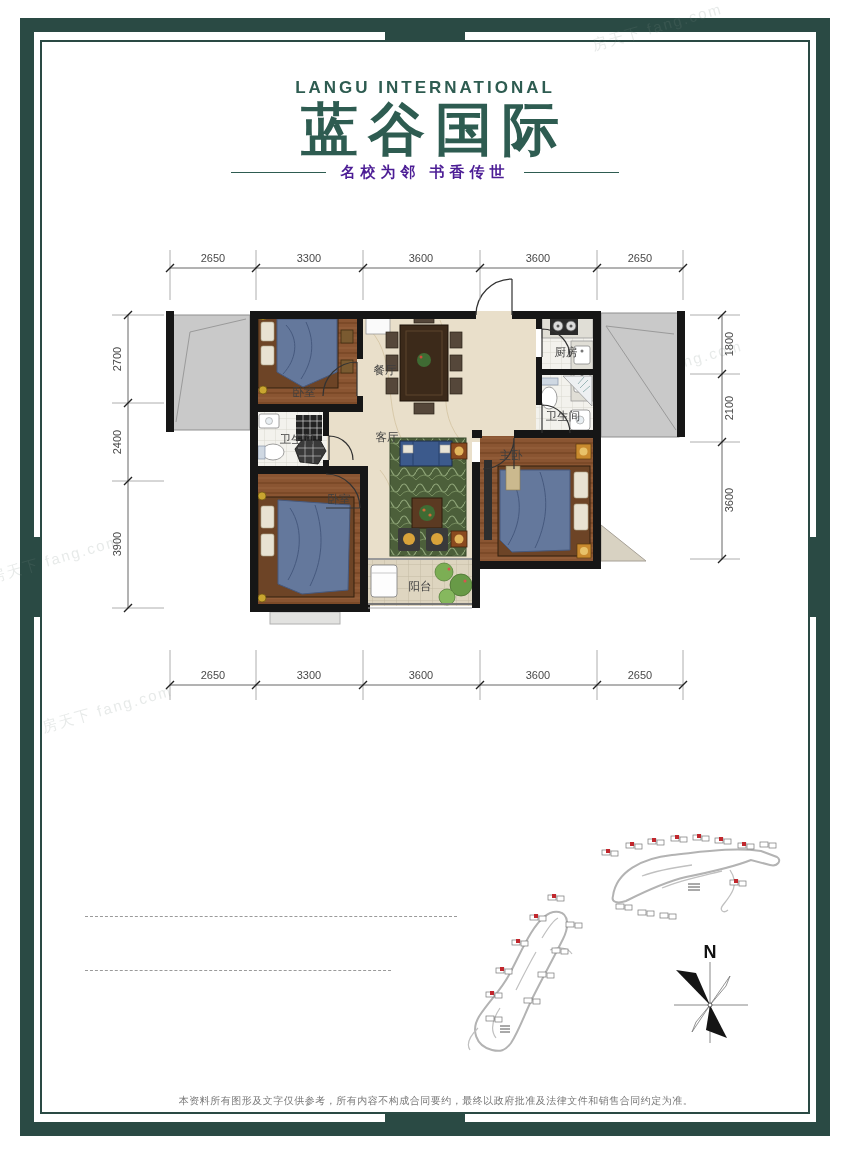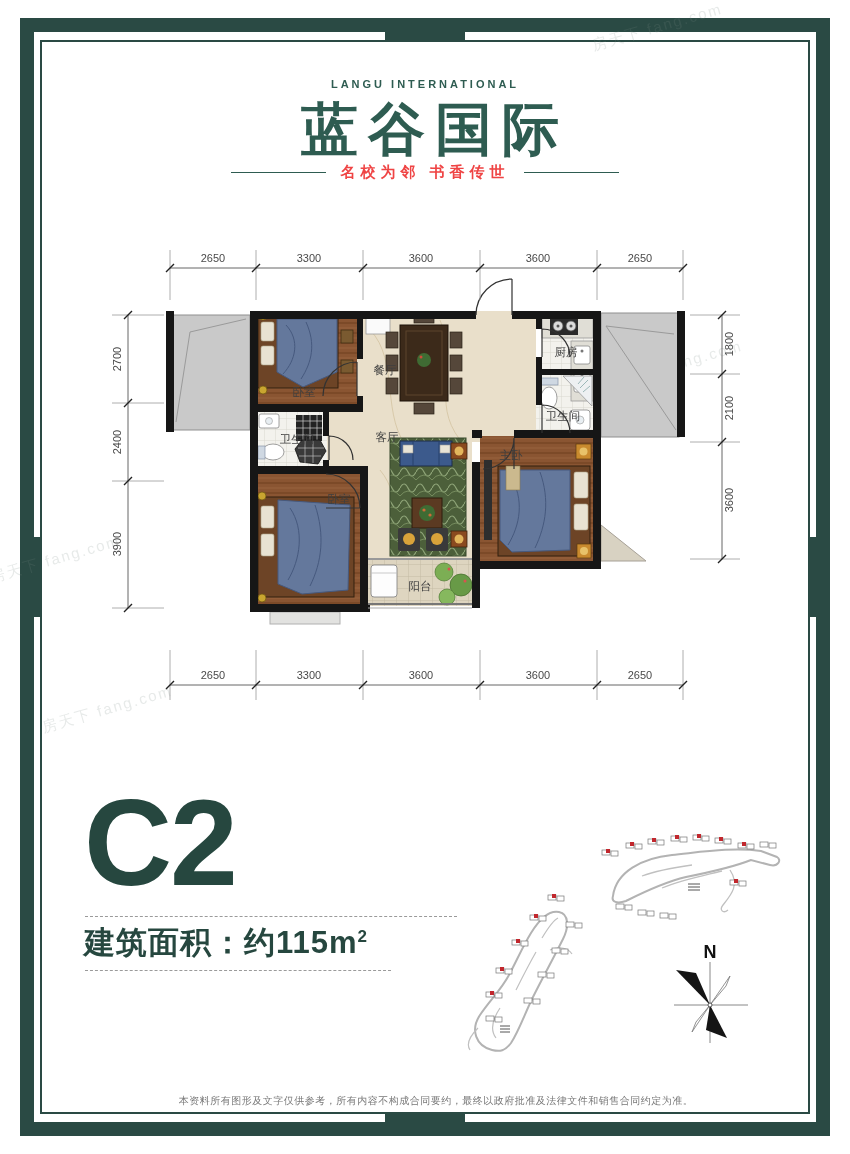--- a/index.html
+++ b/index.html
@@ -13,25 +13,25 @@
   .frame-tab{position:absolute;background:#2a4a44;pointer-events:none;}
   .tab-top{left:385px;top:31px;width:80px;height:11px;}
   .tab-bottom{left:385px;top:1112px;width:80px;height:11px;}
   .tab-left{left:31px;top:537px;width:11px;height:80px;}
   .tab-right{right:31px;top:537px;width:11px;height:80px;}
   
   .wm{position:absolute;color:rgba(120,140,135,.18);font-size:15px;letter-spacing:2px;
       transform:rotate(-16deg);white-space:nowrap;pointer-events:none;}
   
   .brand-en{position:absolute;top:78px;left:0;width:100%;text-align:center;
-            color:#2e5c51;font-size:11px;font-weight:bold;letter-spacing:3px;}
+            color:#2e5c51;font-size:17px;font-weight:bold;letter-spacing:3px;}
   .brand-zh{position:absolute;top:92px;left:10px;width:100%;text-align:center;
             color:#2e5c51;font-size:57px;font-weight:900;letter-spacing:10px;}
   .tagline{position:absolute;top:163px;left:0;width:100%;display:flex;
-           align-items:center;justify-content:center;gap:14px;color:#ef4444;}
+           align-items:center;justify-content:center;gap:14px;color:#4c1d95;}
   .tagline .rule{width:95px;height:1px;background:#2e5c51;}
   .tagline .txt{font-size:15px;font-weight:bold;letter-spacing:5px;}
   
   .plan-svg{position:absolute;left:100px;top:225px;width:670px;height:480px;}
   .site-svg{position:absolute;left:430px;top:800px;width:370px;height:270px;}
   
   .unit-name{position:absolute;left:84px;top:776px;font-size:122px;line-height:1.1;
              font-weight:bold;color:#26473f;letter-spacing:-2px;}
   .unit-layout{position:absolute;left:306px;top:880px;font-size:21px;color:#33544b;
                font-weight:bold;letter-spacing:3px;}
@@ -321,25 +321,21 @@
 
       <line x1="722" y1="315" x2="722" y2="559" stroke="#666" stroke-width="1"></line>
       <path d="M690,315 H740 M690,374 H740 M690,442 H740 M690,559 H740" stroke="#999" stroke-width=".8"></path>
       <path d="M718,319 L726,311 M718,378 L726,370 M718,446 L726,438 M718,563 L726,555" stroke="#222" stroke-width="1.4"></path>
       <text class="dim-num" text-anchor="middle" x="733" y="344" transform="rotate(-90 733 344)">1800</text>
       <text class="dim-num" text-anchor="middle" x="733" y="408" transform="rotate(-90 733 408)">2100</text>
       <text class="dim-num" text-anchor="middle" x="733" y="500" transform="rotate(-90 733 500)">3600</text>
     </g>
   </svg>
 
-  <div class="unit-name">C2</div>
   <div class="dash dash1"></div>
-  <div class="area-line">
-    <span>建筑面积：约115m</span><sup>2</sup>
-  </div>
   <div class="dash dash2"></div>
 
   <svg class="site-svg" viewBox="0 0 370 270">
 
     <g>
       <path d="M183,96 C186,72 212,58 242,55 C272,52 302,47 331,51 L347,57 C352,60 348,67 340,65 L321,60 C301,68 276,73 256,77 C231,83 206,96 196,101 C187,104 181,102 183,96 Z" fill="none" stroke="#b3b3b3" stroke-width="2"></path>
       <path d="M212,76 C228,70 248,67 262,65 M232,88 C252,80 272,76 292,71 M300,70 C310,85 301,95 293,105 C289,110 293,114 298,110" fill="none" stroke="#c0c0c0" stroke-width="1.3"></path>
       <path d="M258,84 H270 M258,87 H270 M258,90 H270" stroke="#555" stroke-width="1"></path>
       <g stroke="#777" stroke-width=".7" fill="#fff">
         <g transform="translate(172,50)">

